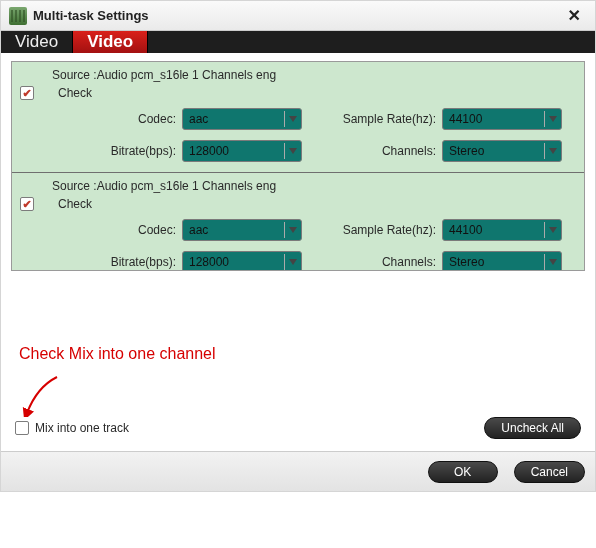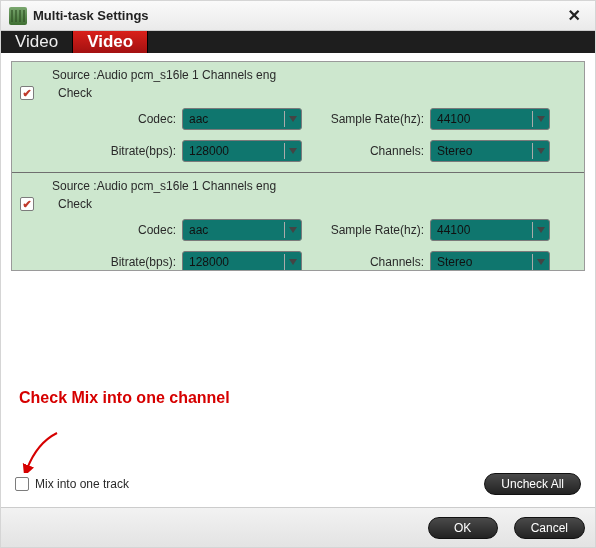--- a/index.html
+++ b/index.html
@@ -6,21 +6,21 @@
   body {
     margin: 0;
     background: #ffffff;
     font-family: Tahoma, Arial, sans-serif;
     font-size: 12px;
     color: #2a2a2a;
     width: 596px;
     height: 548px;
     overflow: hidden;
   }
-  .window { width: 596px; height: 548px; display: flex; flex-direction: column; border: 1px solid #d5d5d5; }
+  .window { width: 596px; height: 492px; display: flex; flex-direction: column; border: 1px solid #d5d5d5; }
   .titlebar {
     height: 30px;
     background: linear-gradient(#fafafa,#eaeaea);
     display: flex; align-items: center;
     padding: 0 8px;
     border-bottom: 1px solid #ccc;
     gap: 6px;
   }
   .app-icon {
     width: 18px; height: 18px;
@@ -60,39 +60,39 @@
     border-bottom:1px solid #6f6f6f;
   }
   .source-block:last-child { border-bottom:none; }
   .src-line { color:#2a2a2a; font-size:12px; margin-bottom:4px;margin-left:32px;}
   .check-row { display:flex; align-items:center; gap:4px; margin-bottom:8px;}
   .chk {
     width:14px; height:14px; border:1px solid #7c7c7c; background:#fff; display:flex; align-items:center; justify-content:center; border-radius:2px;
   }
   .chk .mark { color:#c0392b; font-weight:bold; font-size:11px; line-height:1; }
   .check-row .lbl { font-size:12px;margin-left:20px;}
-  .grid { display:flex; gap:12px; padding-left:60px;}
+  .grid { display:flex; gap:24px; padding-left:60px;}
   .col { display:flex; flex-direction:column; gap:10px;}
   .field { display:flex; align-items:center; gap:6px;}
   .field .flabel { width:96px; text-align:right; color:#2a2a2a;}
   .col.right .field .flabel { width:110px;}
   .select {
     width:120px; height:22px; display:flex; align-items:center; justify-content:space-between;
     background:#0f766e; border:1px solid #7a7a7a; border-radius:3px; padding:0 4px 0 6px;
     cursor:pointer;
   }
   .select .val { font-size:12px; color:#111;}
   .select .seg { display:flex; align-items:center; gap:4px;}
   .select .sep { width:1px; height:16px; background:#aaa;}
   .select .caret {
     width:0;height:0;border-left:4px solid transparent;border-right:4px solid transparent;border-top:6px solid #444;
   }
   .spacer-fill { flex:1; }
   .annotation {
-    color:#d60000; font-weight:bold; font-size:16px; padding-left:8px; margin-bottom:24px;
+    color:#d60000; font-weight:normal; font-size:16px; padding-left:8px; margin-bottom:12px;
   }
   .arrow-svg { display:block; margin-left:6px;}
   .bottom-row {
     display:flex; align-items:center; padding:0 4px 6px;
   }
   .mix-check { display:flex; align-items:center; gap:6px;}
   .mix-check .chk { background:#fff;}
   .bottom-row .spacer { flex:1;}
   .pill-btn {
     background:linear-gradient(#4a4a4a,#222);

